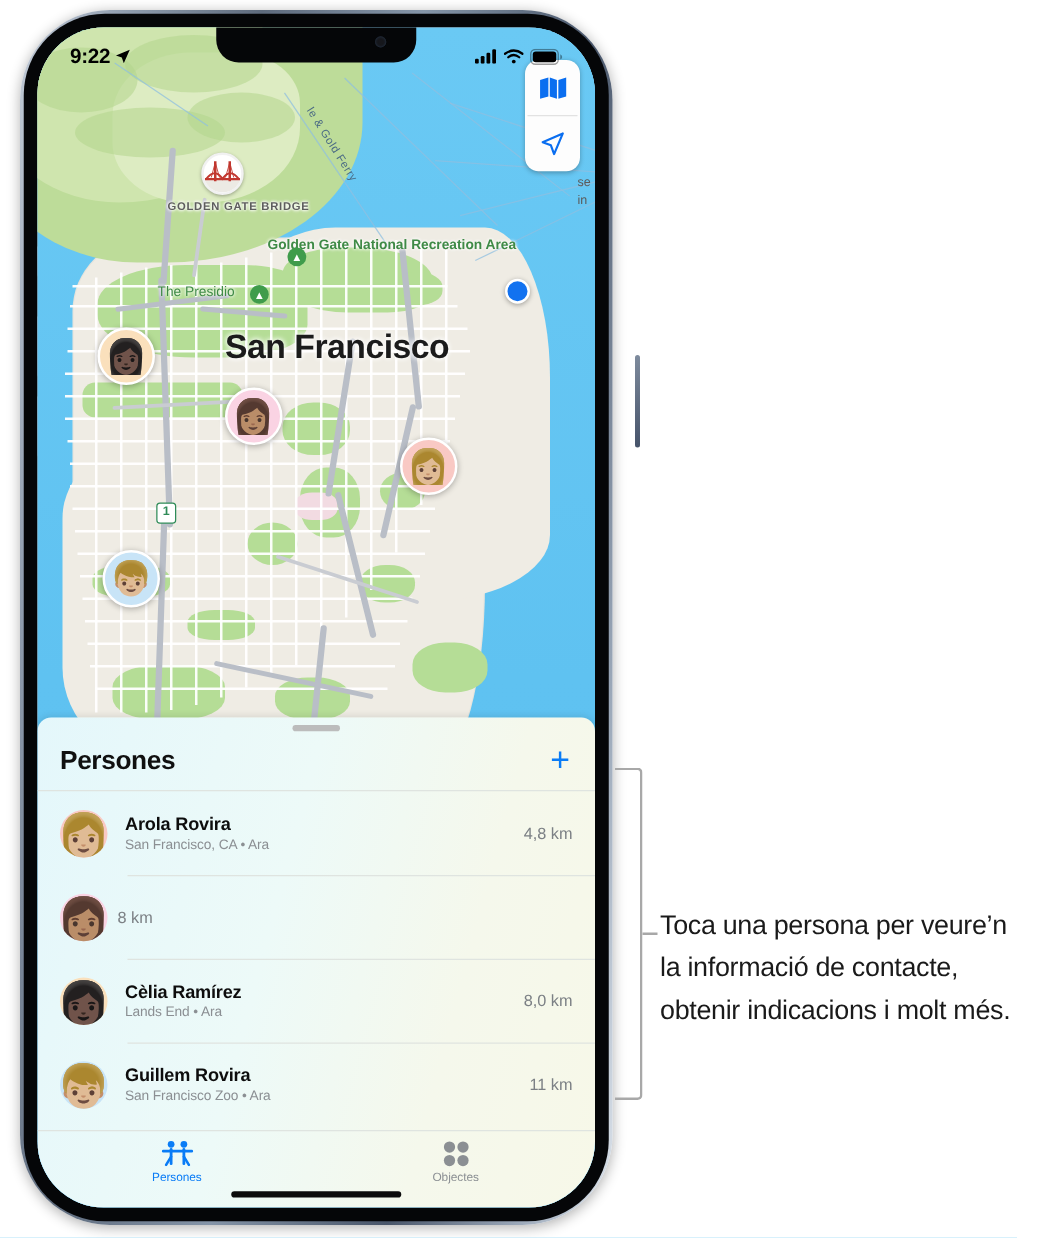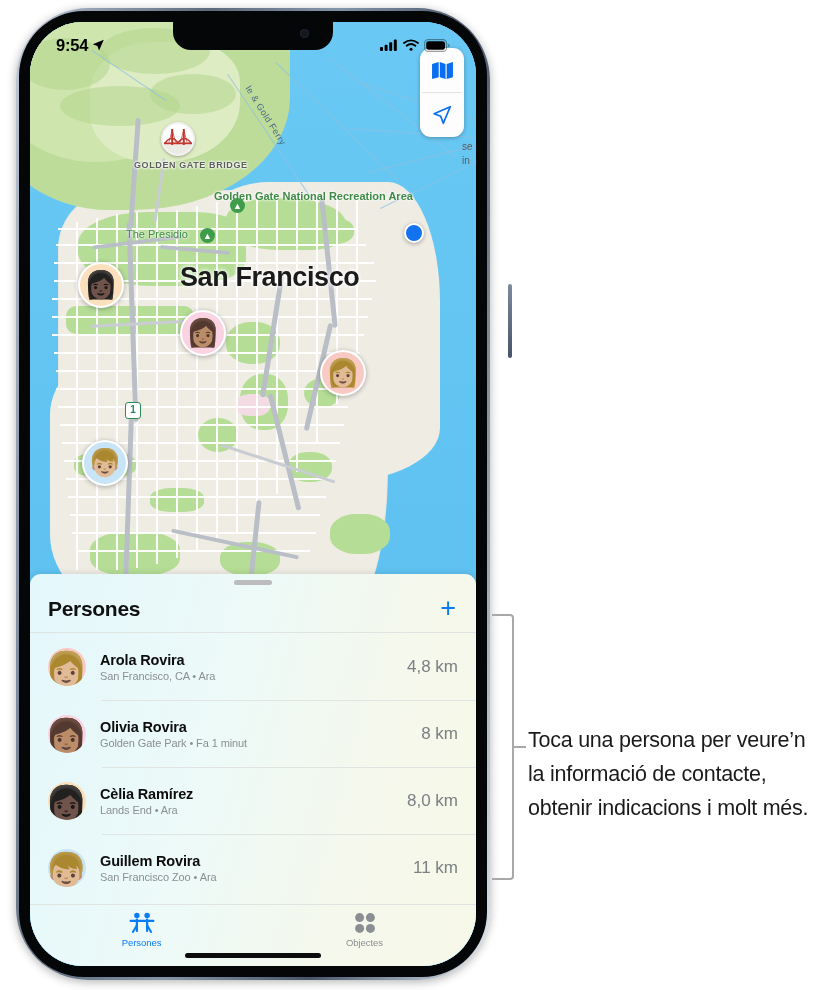--- a/index.html
+++ b/index.html
@@ -200,21 +200,21 @@
   .prow + .prow::before{
     content:""; position:absolute; left:72px; right:0; top:0; height:1px; background:#dfe4e0;
   }
   .avatar{
     width:38px; height:38px; border-radius:50%; flex:none;
     display:flex; align-items:flex-end; justify-content:center; overflow:hidden;
   }
   .pinfo{ flex:1; padding-left:14px; min-width:0; }
   .pname{ font-size:14.5px; font-weight:700; color:#0d0d0d; letter-spacing:-.15px; }
   .psub{ font-size:11px; color:#8b8f93; margin-top:2px; letter-spacing:-.1px; }
-  .pdist{ font-size:17px; color:#7c8085; flex:none; padding-left:8px; }
+  .pdist{ font-size:13px; color:#7c8085; flex:none; padding-left:8px; }
 
   .tabbar{
     height:62px; display:flex; align-items:flex-start; padding-top:6px;
     border-top:1px solid #dfe4e0;
   }
   .tab{ flex:1; display:flex; flex-direction:column; align-items:center;
     gap:3px; cursor:pointer; }
   .tab-ico{ height:23px; display:flex; align-items:center; }
   .tab-lbl{ font-size:9.5px; color:#8b8f93; letter-spacing:-.05px; }
   .tab.active .tab-lbl{ color:#0a7cf6; }
@@ -403,21 +403,21 @@
             </svg>
           </div>
         </div>
       </div>
 
       <div class="notch">
         <div class="notch-cam"></div>
       </div>
       <div class="statusbar">
         <div class="sb-time">
-          <span>9:54</span>
+          <span>9:22</span>
           <svg width="14" height="14" viewBox="0 0 24 24" aria-hidden="true">
             <path d="M22 3 L3 10.8 L11 13.6 L13.8 21.5 Z" fill="#000"></path>
           </svg>
         </div>
         <div class="sb-right">
           <svg width="18" height="12" viewBox="0 0 18 12" aria-hidden="true">
             <rect x="0" y="8" width="3" height="4" rx="1" fill="#000"></rect>
             <rect x="4.6" y="5.8" width="3" height="6.2" rx="1" fill="#000"></rect>
             <rect x="9.2" y="3.2" width="3" height="8.8" rx="1" fill="#000"></rect>
             <rect x="13.8" y="0.4" width="3" height="11.6" rx="1" fill="#000"></rect>
@@ -452,24 +452,20 @@
               <div class="pname">Arola Rovira</div>
               <div class="psub">San Francisco, CA • Ara</div>
             </div>
             <div class="pdist">4,8 km</div>
           </div>
 
           <div class="prow">
             <div class="avatar" style="background:#fad3e3;font-size:34px;line-height:1;">
               <span>👩🏽</span>
             </div>
-            <div class="pinfo">
-              <div class="pname">Olivia Rovira</div>
-              <div class="psub">Golden Gate Park • Fa 1 minut</div>
-            </div>
             <div class="pdist">8 km</div>
           </div>
 
           <div class="prow">
             <div class="avatar" style="background:#fae0bc;font-size:34px;line-height:1;">
               <span>👩🏿</span>
             </div>
             <div class="pinfo">
               <div class="pname">Cèlia Ramírez</div>
               <div class="psub">Lands End • Ara</div>

